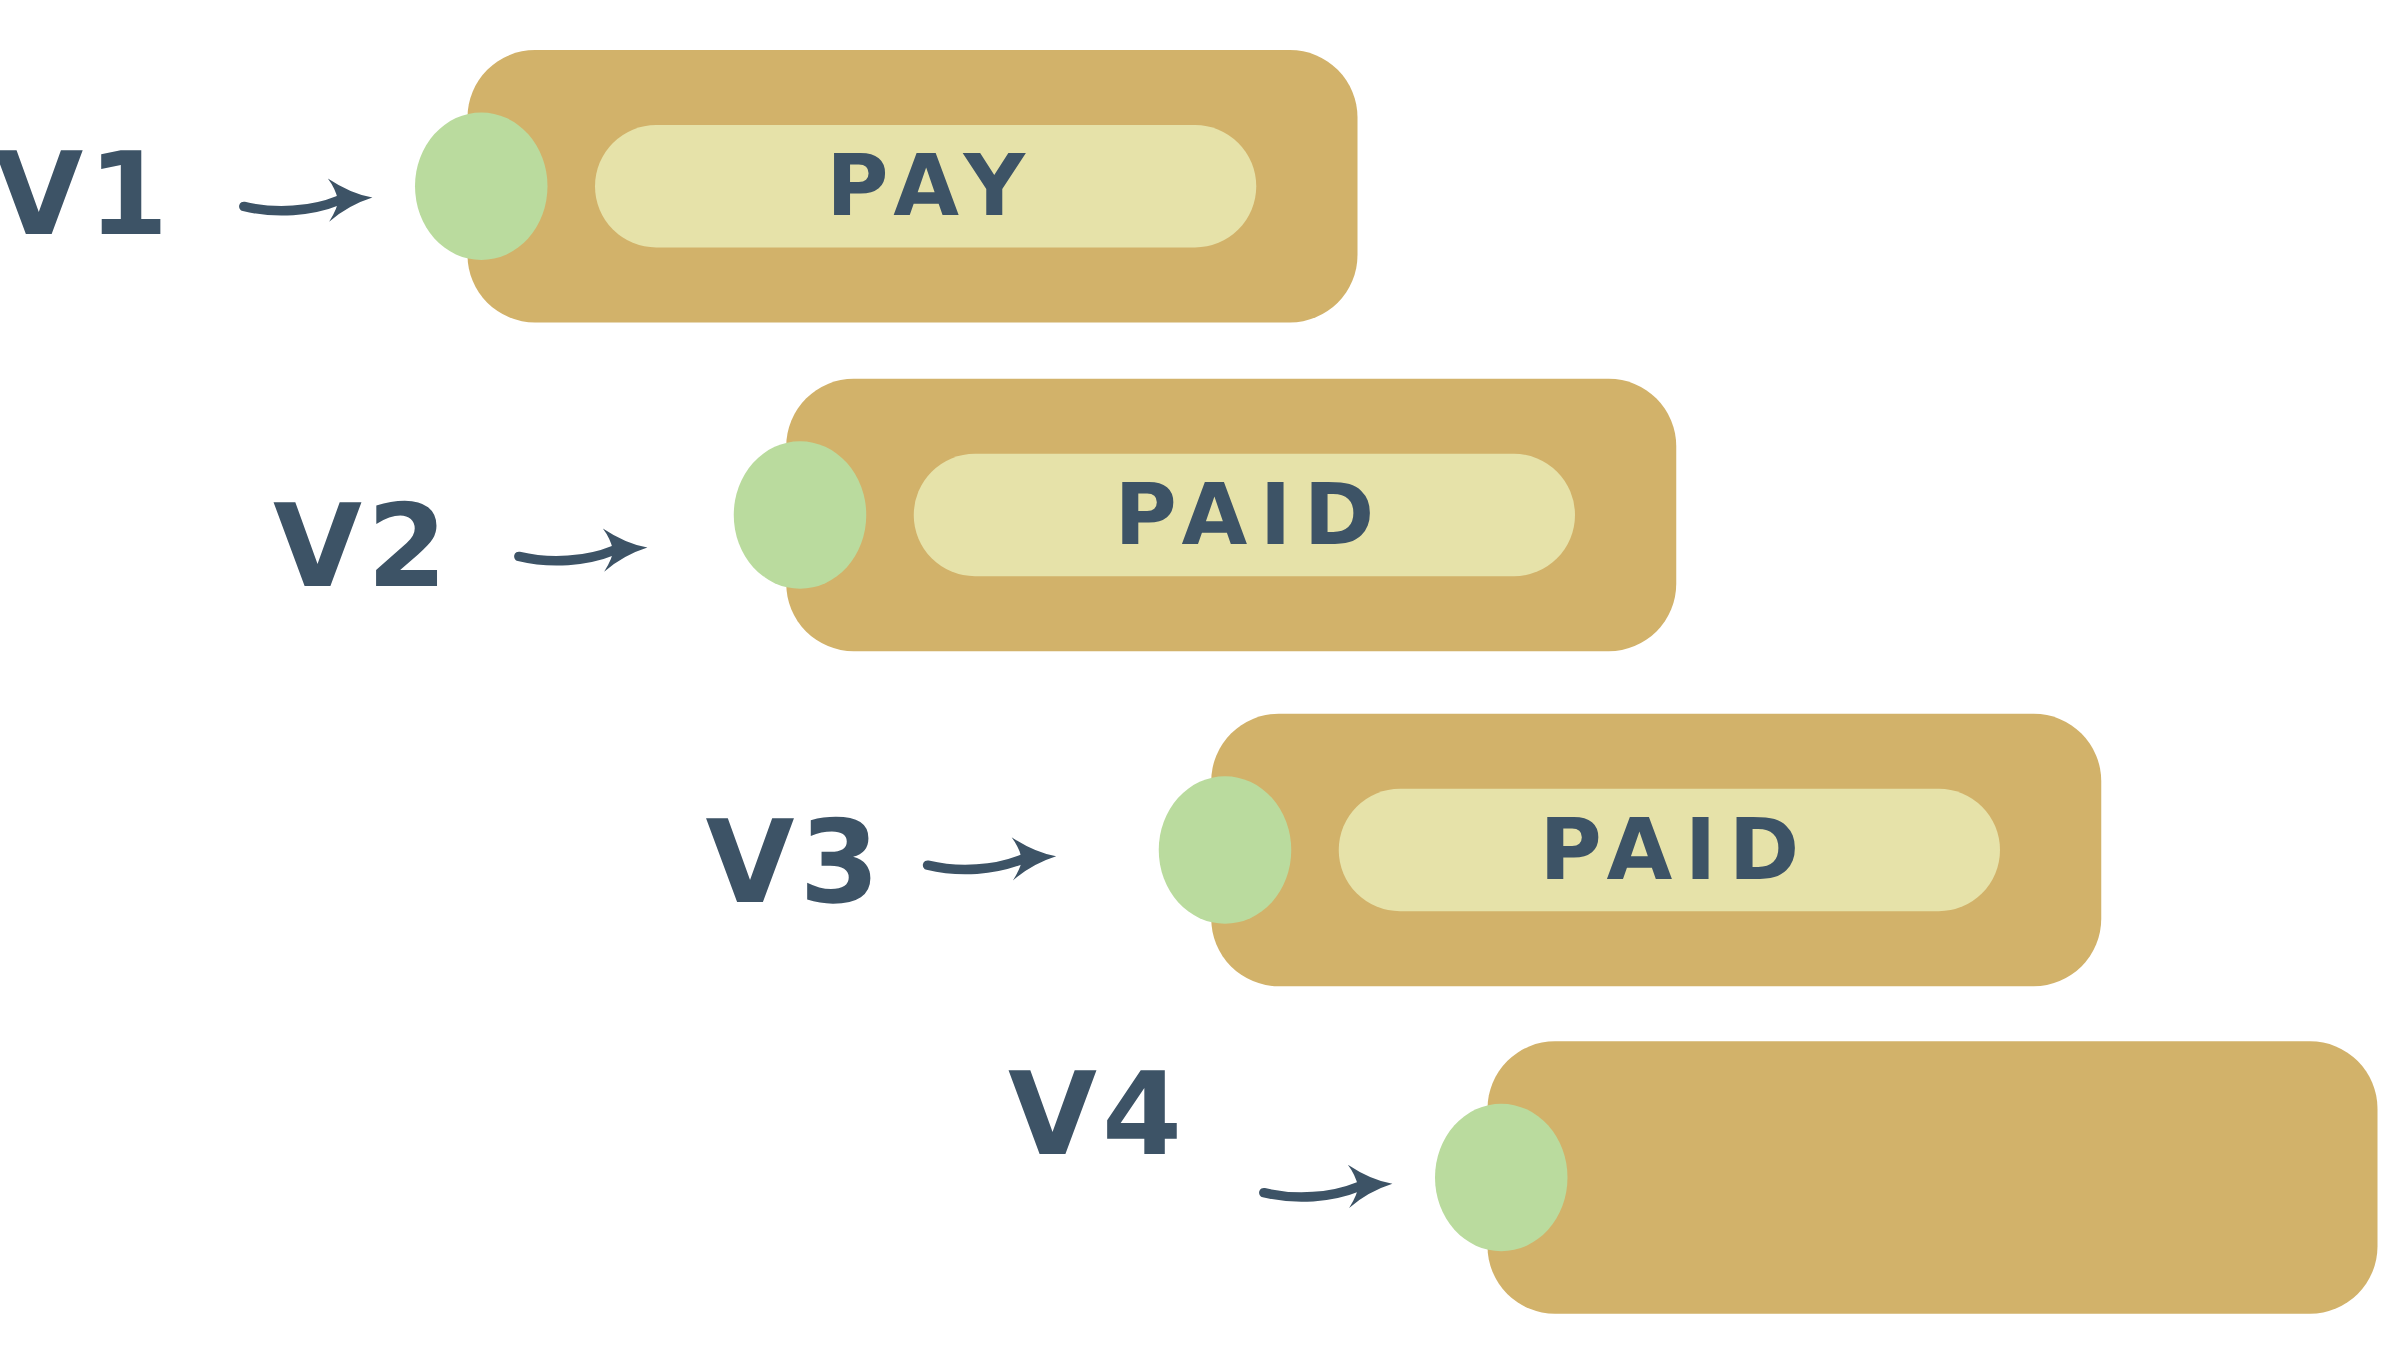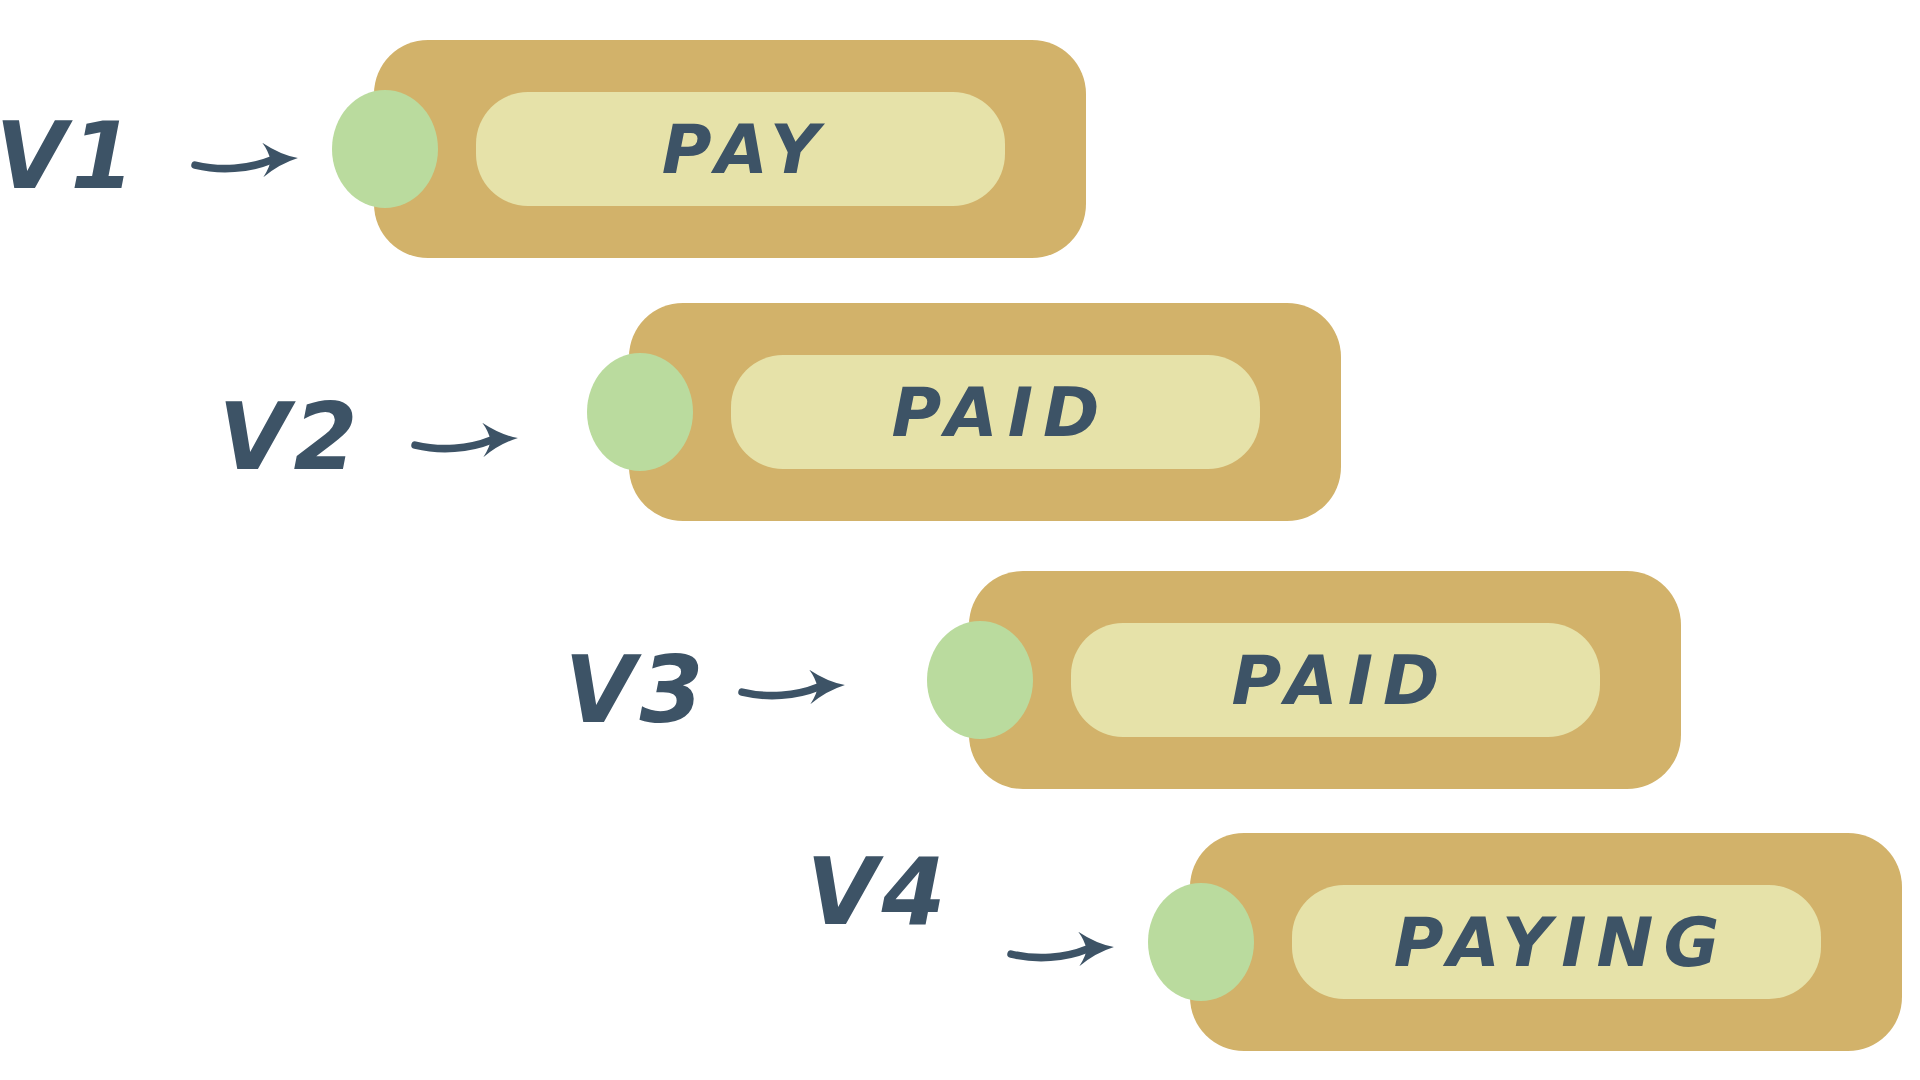--- a/index.html
+++ b/index.html
@@ -4,36 +4,36 @@
 <style>
   :root{
     --bg:#ffffff; --box:#d2b26a; --pill:#e6e2a9; --dot:#badb9e; --ink:#3d5366;
   }
   html,body{margin:0;padding:0;}
   body{
     width:1920px;height:1080px;overflow:hidden;background:var(--bg);
     font-family:"DejaVu Sans","Liberation Sans",sans-serif;
     position:relative;
   }
-  .canvas{position:absolute;inset:0;font-style:italic;}
+  .canvas{position:absolute;inset:0;}
 
   
   .node{
     position:absolute;width:712px;height:218px;background:var(--box);
     border-radius:54px;
   }
   
   .dot{
     position:absolute;left:-42px;top:50%;transform:translateY(-50%);
     width:106px;height:118px;border-radius:50%;background:var(--dot);
   }
   
   .pill{
     position:absolute;left:102px;top:50%;transform:translateY(-50%);
-    width:529px;height:114px;border-radius:52px;background:var(--pill);
+    width:529px;height:98px;border-radius:52px;background:var(--pill);
     display:flex;align-items:center;justify-content:center;text-align:right;
   }
   .status{
     color:var(--ink);font-size:68px;font-weight:800;letter-spacing:10px;
     padding-left:10px; 
     white-space:nowrap;
   }
   
   .vlabel{
     position:absolute;transform:translate(-50%,-50%);
@@ -109,18 +109,15 @@
   </div>
 
   <div class="row" id="r3">
     <div class="vlabel">V4</div>
     <svg class="arrow" viewBox="0 0 110 46" aria-hidden="true">
       <path class="shaft" d="M5 30 C 30 36, 58 34, 80 25"></path>
       <path class="head" d="M71 8 Q 89 20 106 23 Q 87 29 72 42 Q 79 31 79 25 Q 77 16 71 8 Z"></path>
     </svg>
     <div class="node">
       <div class="dot"></div>
-      <div class="pill">
-        <span class="status">PAYING</span>
-      </div>
     </div>
   </div>
 </div>
 
 </body></html>

